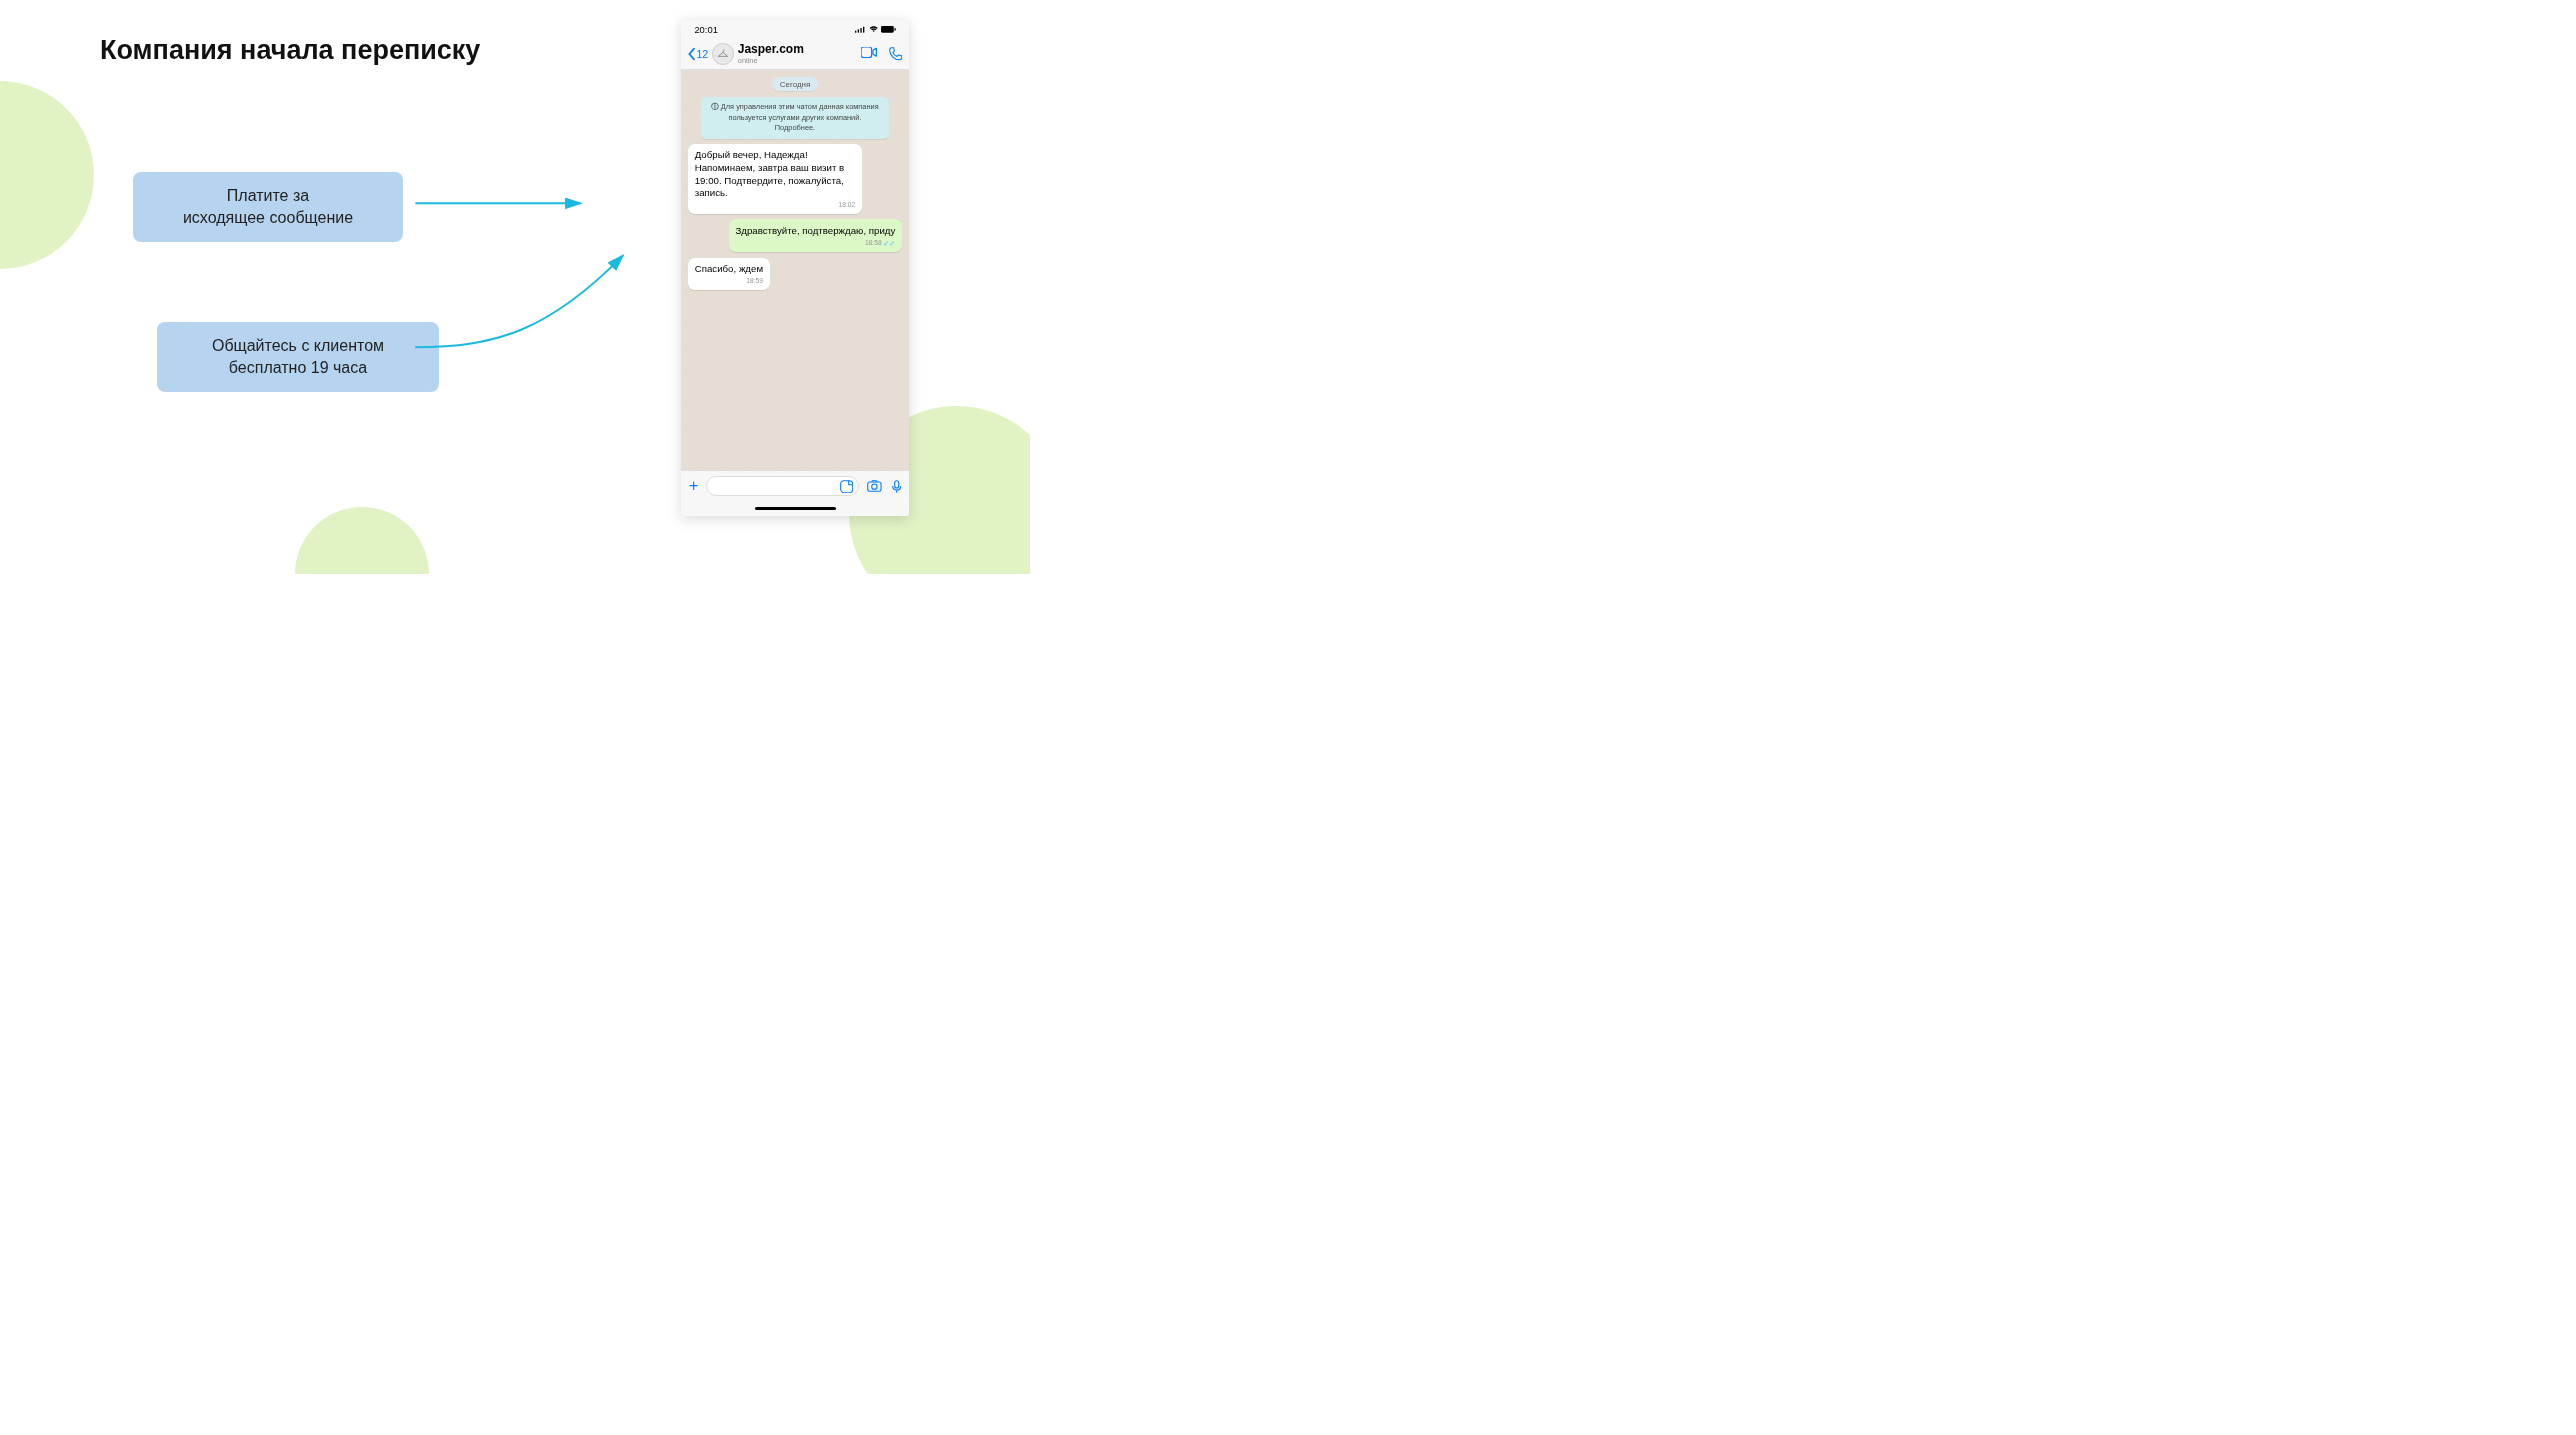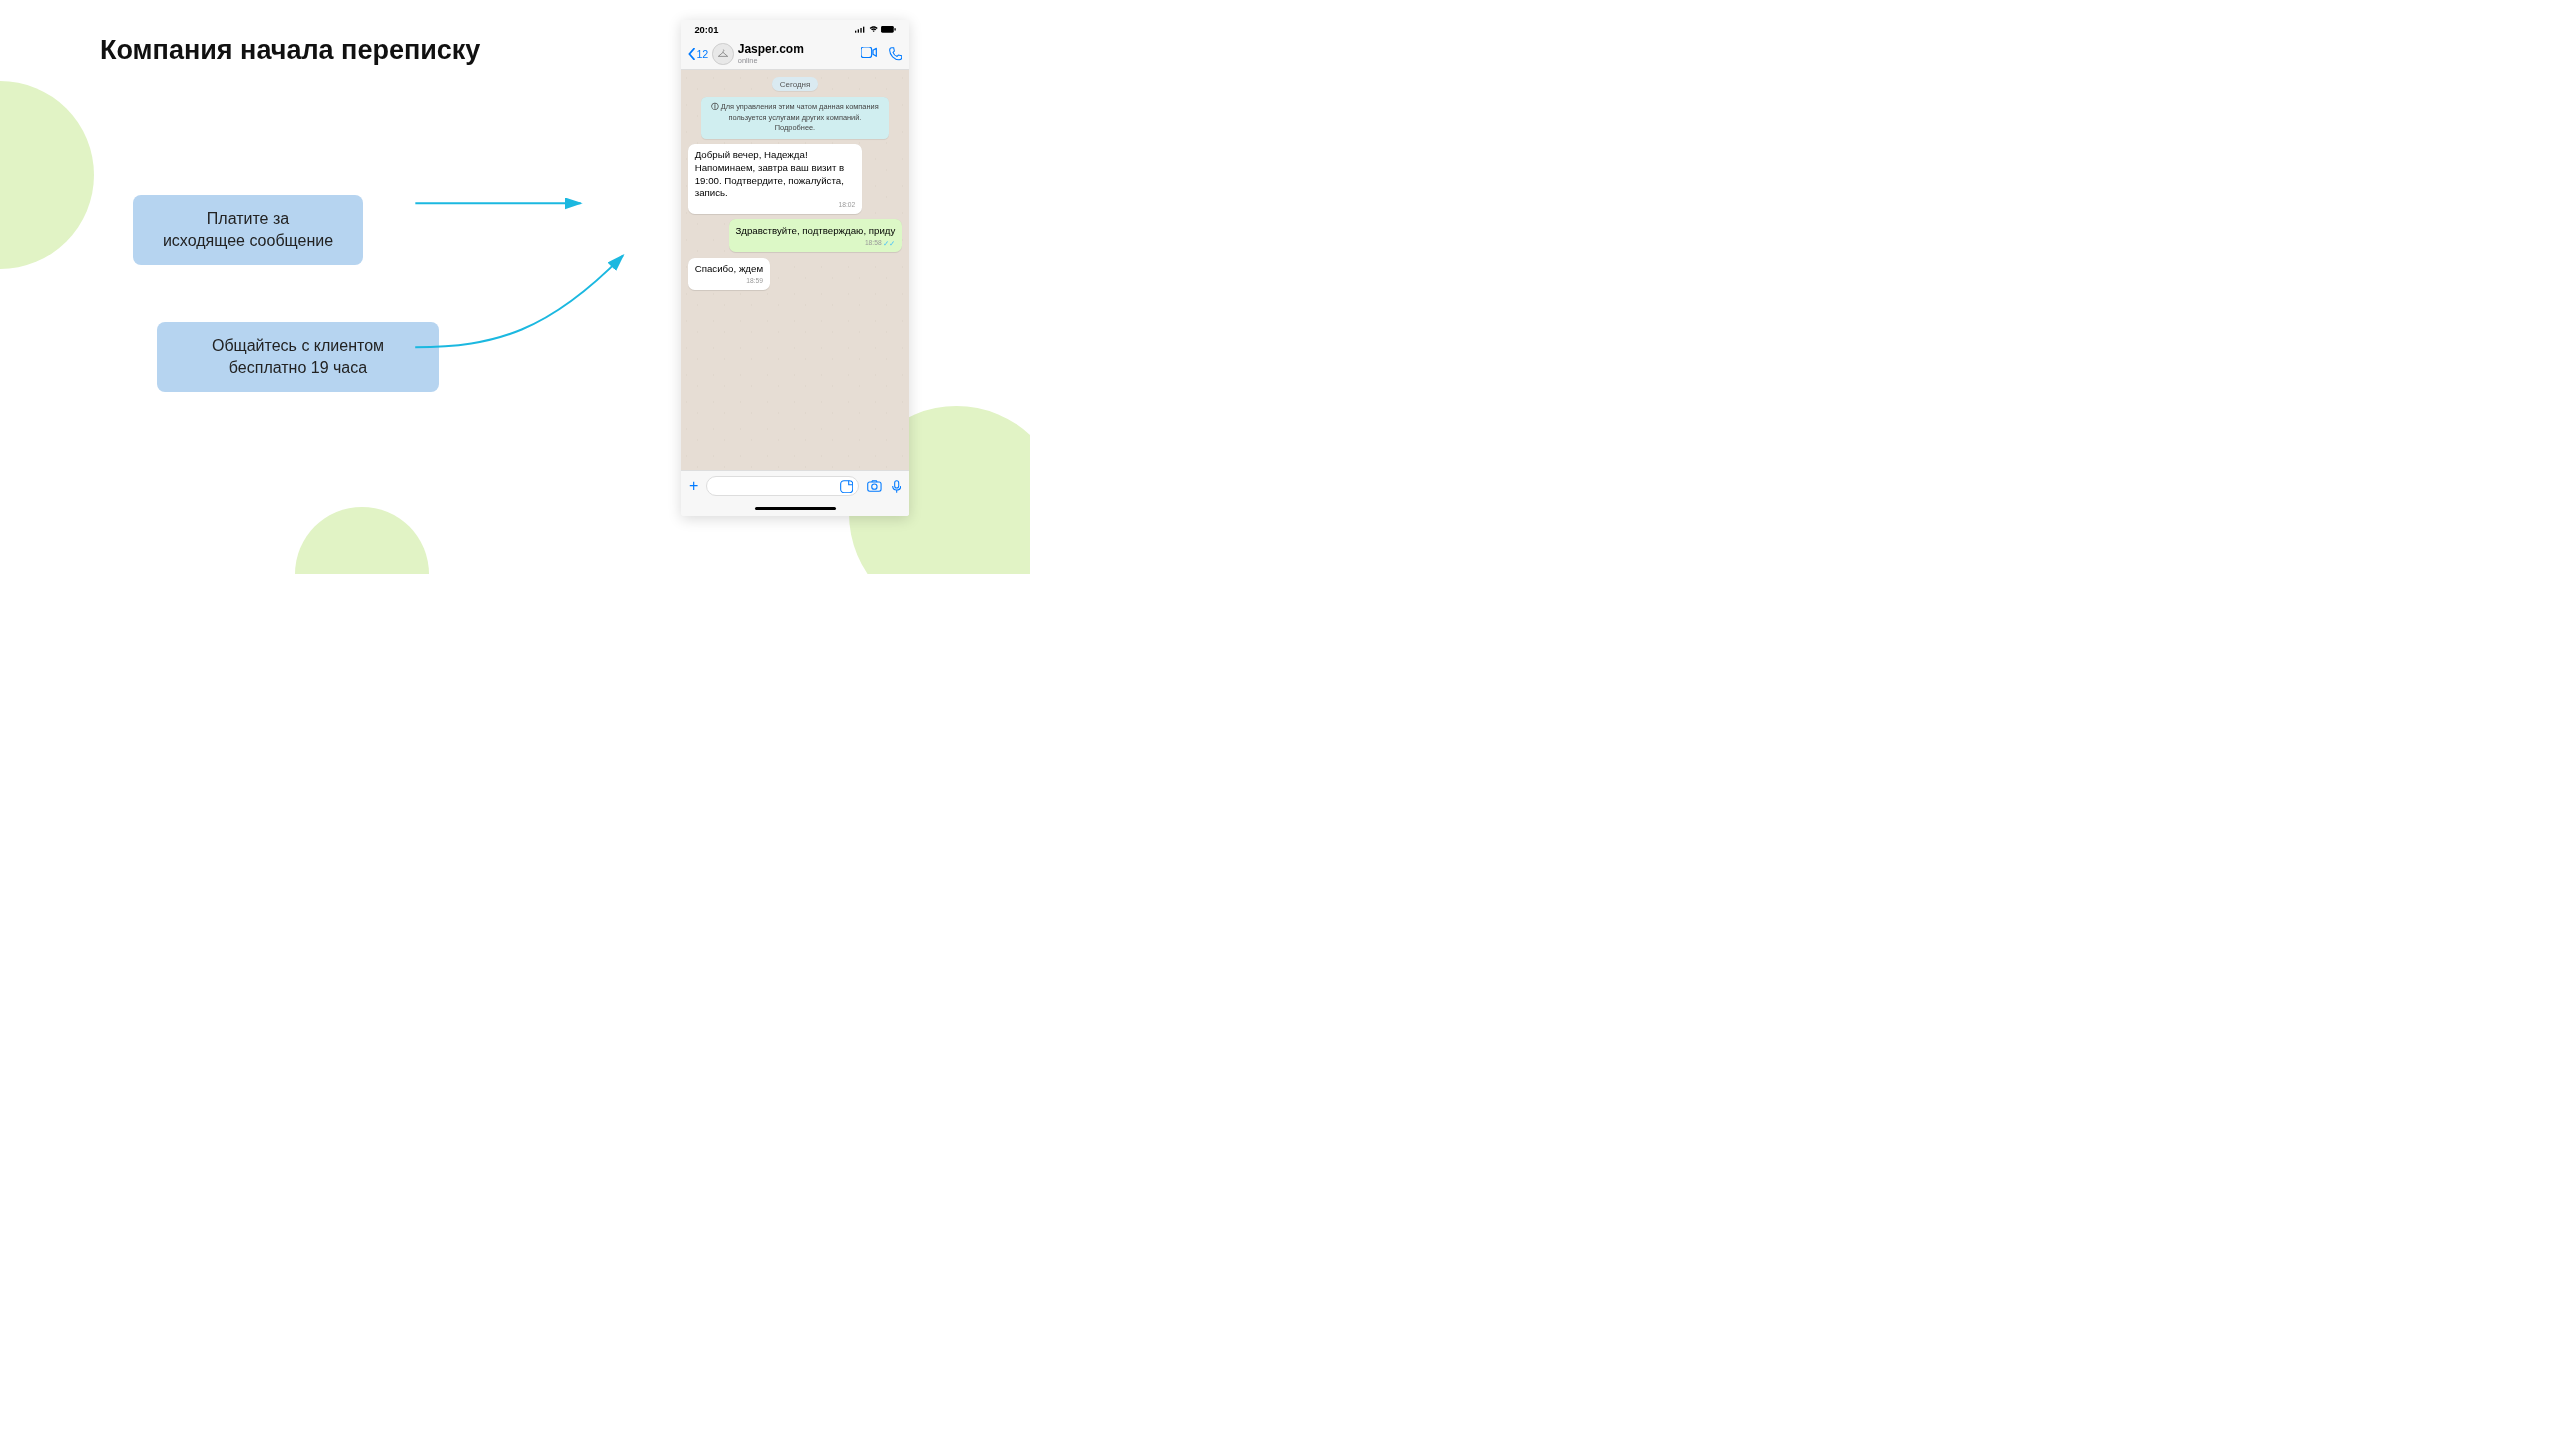--- a/index.html
+++ b/index.html
@@ -49,21 +49,21 @@
     .callout {
       position: absolute;
       background: #b6d4f0;
       border-radius: 8px;
       padding: 13.4px 20px;
       font-size: 16px;
       color: #222;
       text-align: center;
       line-height: 1.35;
     }
-    .callout-1 { top: 195px; left: 133px; width: 230px; }
+    .callout-1 { top: 172px; left: 133px; width: 270px; }
     .callout-2 { top: 322px; left: 133px; width: 282px; margin-left: 24px; }
 
     .phone {
       position: absolute;
       top: 20px;
       right: 121px;
       width: 228px;
       height: 496px;
       background: #f7f7f7;
       border-radius: 2.7px;
@@ -72,21 +72,21 @@
       flex-direction: column;
       overflow: hidden;
     }
     .status-bar {
       height: 19px;
       display: flex;
       justify-content: space-between;
       align-items: center;
       padding: 0 13.4px;
       font-size: 9.4px;
-      font-weight: 700;
+      font-weight: 400;
       color: #000;
       background: #f7f7f7;
     }
     .status-icons { display: flex; gap: 2.7px; align-items: center; }
     .chat-header {
       height: 31px;
       display: flex;
       align-items: center;
       padding: 0 6.7px;
       border-bottom: 0.7px solid #ddd;

